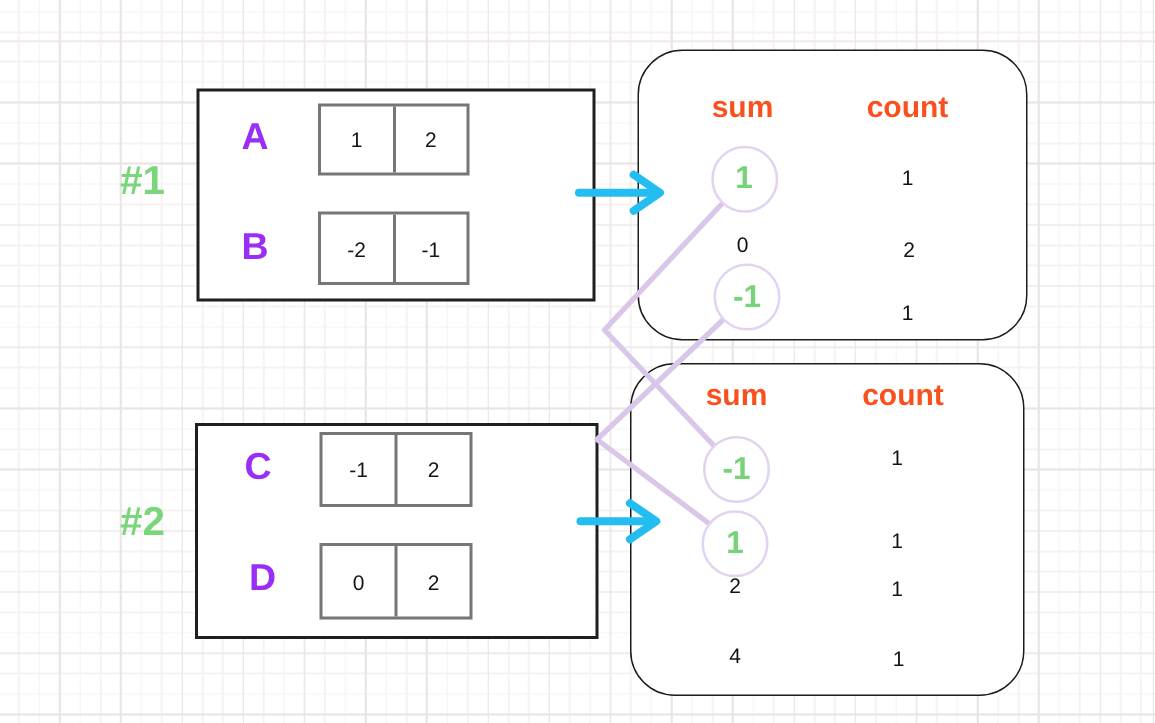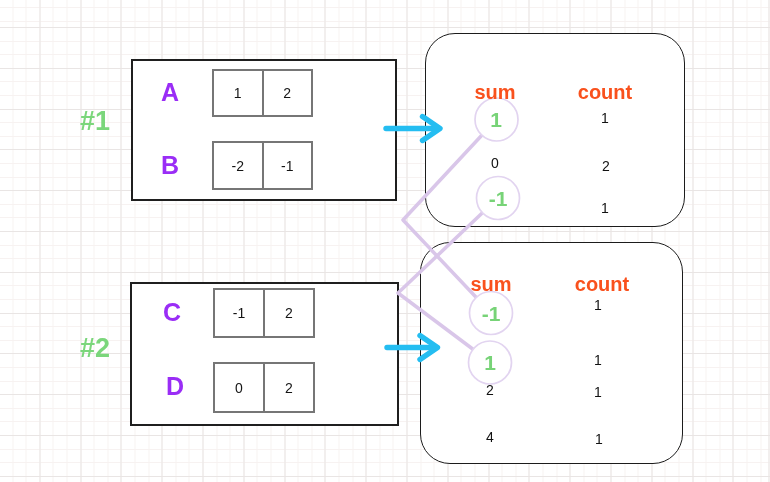--- a/index.html
+++ b/index.html
@@ -17,21 +17,21 @@
   .gbox{position:absolute;background:#fff;border:2px solid #1f1f1f;z-index:1;}
   .rtable{position:absolute;background:#fff;border:1.6px solid #1c1c1c;border-radius:30px;z-index:1;}
   .cells{position:absolute;display:flex;background:#fff;border:2.5px solid #767676;z-index:2;box-sizing:border-box;}
   .cell{flex:1;display:flex;align-items:center;justify-content:center;
         font-size:14px;font-weight:400;color:#151515;}
   .cell + .cell{border-left:2.5px solid #767676;}
   .overlay{position:absolute;left:0;top:0;z-index:5;pointer-events:none;}
   .t{position:absolute;transform:translate(-50%,-50%);white-space:nowrap;z-index:10;line-height:1;}
   .grp{font-size:27px;font-weight:700;color:#7bd67b;}
   .arr{font-size:25px;font-weight:700;color:#9a2df6;}
-  .hdr{font-size:20px;font-weight:700;color:#f9511d;margin-top:20px;}
+  .hdr{font-size:20px;font-weight:700;color:#f9511d;}
   .gnum{font-size:21px;font-weight:700;color:#77d377;}
   .knum{font-size:14px;font-weight:400;color:#111;}
 </style>
 </head>
 <body>
 
 <div class="canvas">
 
   <div class="gbox" style="left:131px;top:59px;width:262px;height:138px"></div>
   <div class="cells" style="left:212px;top:69px;width:101px;height:48px">

